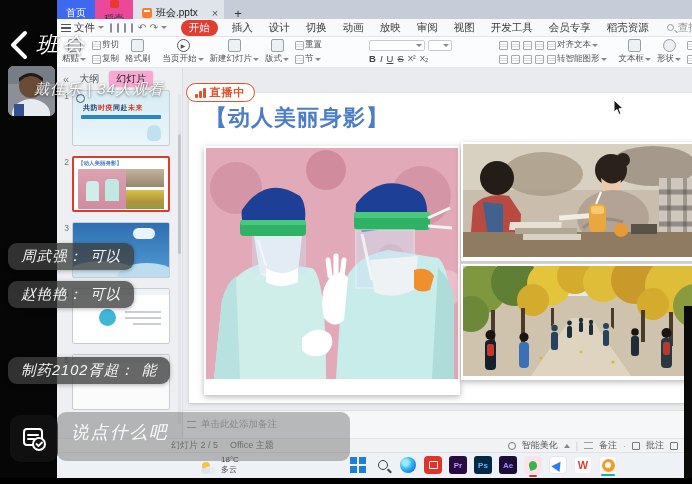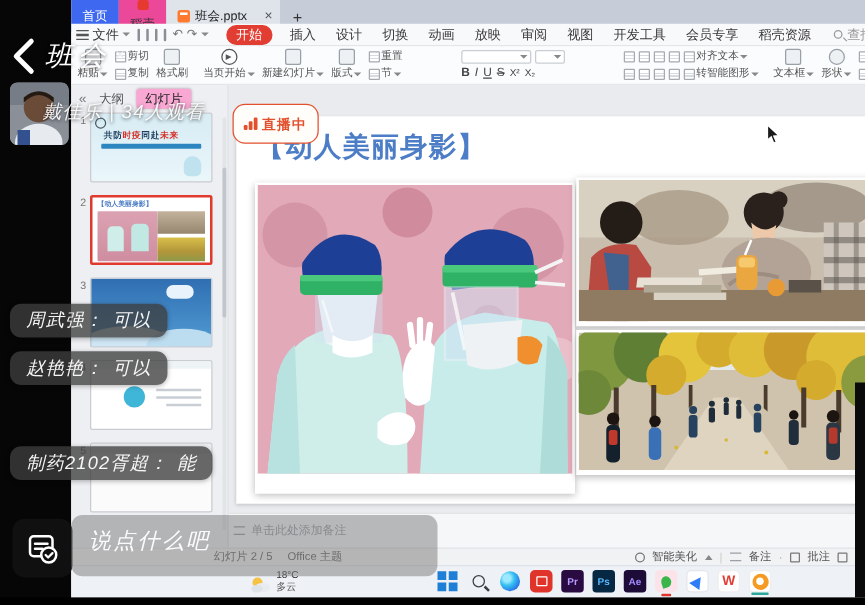--- a/index.html
+++ b/index.html
@@ -137,21 +137,21 @@
   
   .blackbar-bottom{position:absolute;left:0;top:478px;width:692px;height:6px;background:#000;}
   .blackbar-right{position:absolute;left:684px;top:306px;width:8px;height:172px;background:#0a0a0a;}
 
   
   .back-btn{position:absolute;left:8px;top:30px;width:22px;height:30px;}
   .room-title{position:absolute;left:36px;top:30px;font-size:22px;color:#fff;letter-spacing:4px;text-shadow:0 1px 3px rgba(0,0,0,.6);font-style:italic;}
   .room-x{position:absolute;left:92px;top:36px;font-size:13px;color:#eee;font-style:italic;}
   .avatar{position:absolute;left:8px;top:66px;width:47px;height:50px;border-radius:6px;overflow:hidden;background:#8b9098;}
   .watermark{position:absolute;left:34px;top:80px;font-size:15px;font-style:italic;letter-spacing:1px;color:rgba(255,255,255,.92);text-shadow:0 1px 3px rgba(0,0,0,.65);white-space:nowrap;}
-  .live-badge{position:absolute;left:186px;top:83px;height:32px;background:#fffdf9;border:1.5px solid #e2502e;border-radius:10px;display:flex;align-items:center;gap:4px;padding:0 8px;}
+  .live-badge{position:absolute;left:186px;top:83px;height:19px;background:#fffdf9;border:1.5px solid #e2502e;border-radius:10px;display:flex;align-items:center;gap:4px;padding:0 8px;}
   .live-bars{display:flex;align-items:flex-end;gap:1.5px;height:10px;}
   .live-bars i{width:2.5px;background:#e2502e;display:block;border-radius:1px;}
   .live-txt{color:#e2502e;font-size:11px;font-weight:bold;letter-spacing:1px;}
   .chat-bubble{position:absolute;left:8px;background:rgba(62,62,62,.78);border-radius:9px;padding:4px 13px;color:rgba(255,255,255,.95);font-size:14.5px;font-style:italic;letter-spacing:1px;white-space:nowrap;box-shadow:0 1px 4px rgba(0,0,0,.3);}
   .chat-bubble .v{margin-left:7px;}
   .chat-inputbox{position:absolute;left:57px;top:412px;width:293px;height:49px;background:rgba(115,115,115,.48);border-radius:9px;}
   .chat-input{position:absolute;left:12px;top:9px;width:200px;background:transparent;border:none;outline:none;font-size:17.5px;font-style:italic;letter-spacing:2px;color:#fff;}
   .chat-input::placeholder{color:rgba(255,255,255,.95);opacity:1;}
   .chat-tool{position:absolute;left:10px;top:415px;width:48px;height:47px;background:rgba(18,18,18,.88);border-radius:10px;display:flex;align-items:center;justify-content:center;}
   .cursor{position:absolute;left:556px;top:100px;}

